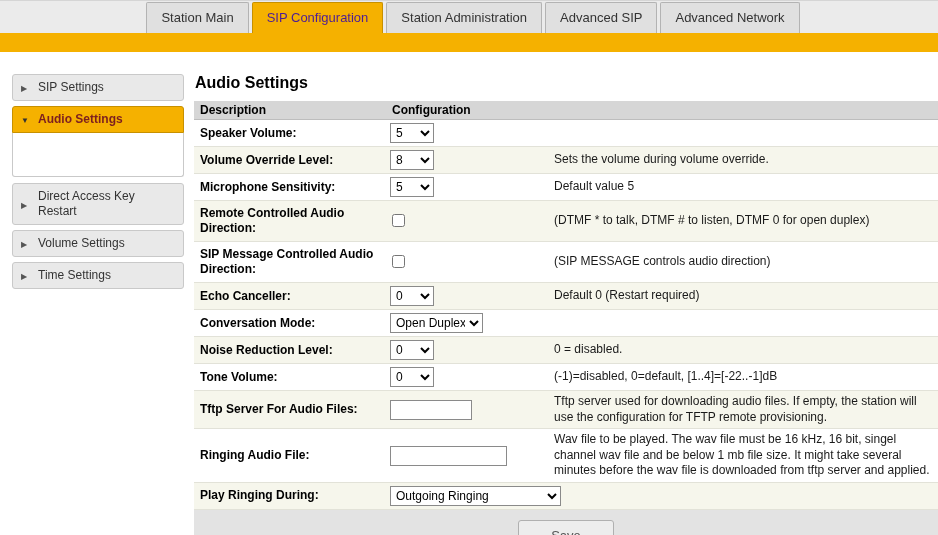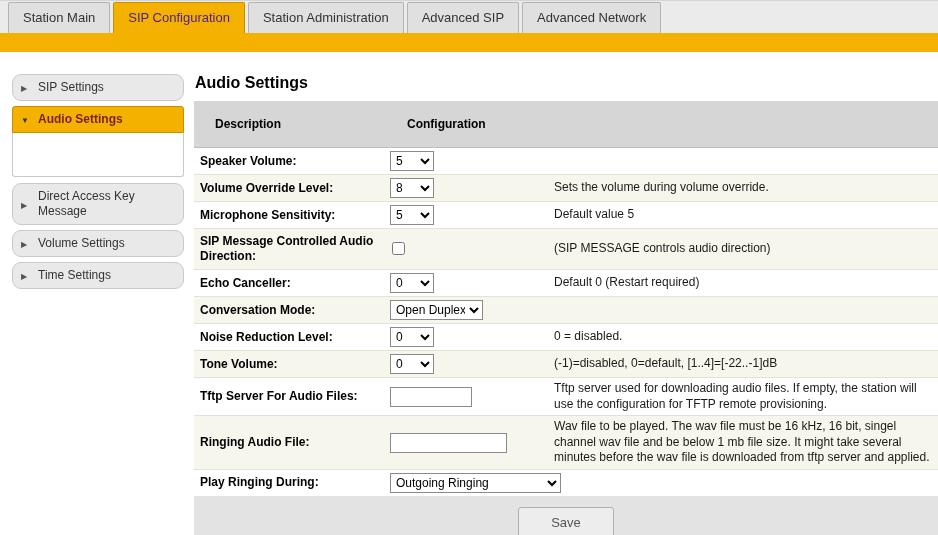--- a/index.html
+++ b/index.html
@@ -10,20 +10,21 @@
     font-family:"Liberation Sans", sans-serif;
     font-size:12px; color:#000;
   }
 
   
   .tabbar {
     height:33px; background:#ebebeb;
     display:flex; align-items:flex-end;
     padding-left:8px; gap:3px;
     border-top:1px solid #d5d5d5;
+    justify-content:center;
   }
   .tab {
     background:#e0e0e0;
     border:1px solid #b3b3b3; border-bottom:none;
     border-radius:2px 2px 0 0;
     padding:7px 14px 8px 14px;
     font-size:13px; color:#333;
     cursor:pointer; white-space:nowrap;
   }
   .tab.active {
@@ -31,21 +32,21 @@
     color:#4c1d95;
   }
   .accent-bar { height:19px; background:#F5B100; }
 
   
   .layout { display:flex; padding-top:22px; }
 
   
   .sidebar { width:172px; margin-left:12px; flex-shrink:0; }
   .side-item {
-    background:#e9e9e9; border:1px solid #c9c9c9; border-radius:9px;
+    background:#e9e9e9; border:1px solid #c9c9c9; border-radius:3px;
     padding:5px 8px; margin-bottom:5px;
     display:flex; align-items:center; gap:8px;
     color:#333; cursor:pointer; line-height:1.25;
   }
   .side-item .arrow { width:9px; flex-shrink:0; }
   .side-item .arrow::before { content:"\25B6"; font-size:8px; color:#555; }
   .side-item.active {
     background:#F5B100; border-color:#c79000;
     color:#7c1f1f; font-weight:bold;
     margin-bottom:0; border-radius:3px 3px 0 0;
@@ -62,21 +63,21 @@
 
   .trow {
     display:grid; grid-template-columns:192px 160px 1fr;
     align-items:center;
     border-bottom:1px solid #e2e2d8;
   }
   .thead {
     background:#d6d6d6; font-weight:bold;
     border-bottom:1px solid #bdbdbd;
   }
-  .thead > div { padding:16px 6px;margin-left:15px; }
+  .thead > div { padding:2px 6px; }
   .tbody .trow:nth-child(even) { background:#f6f6ec; }
   .cell-label { font-weight:bold; padding:5px 6px; line-height:1.25; }
   .cell-control { padding:3px 4px; }
   .cell-note { padding:3px 8px; color:#1a1a1a; line-height:1.3; }
 
   select, input[type="text"] {
     font-family:"Liberation Sans", sans-serif; font-size:12px;
     border:1px solid #8a8a8a; background:#fff; color:#000;
   }
   select { padding:1px 1px; height:20px; }
@@ -118,21 +119,21 @@
       <span class="arrow"></span>
       <span>SIP Settings</span>
     </div>
     <div class="side-item active">
       <span class="arrow"></span>
       <span>Audio Settings</span>
     </div>
     <div class="side-panel"></div>
     <div class="side-item">
       <span class="arrow"></span>
-      <span>Direct Access Key Message</span>
+      <span>Direct Access Key Restart</span>
     </div>
     <div class="side-item">
       <span class="arrow"></span>
       <span>Volume Settings</span>
     </div>
     <div class="side-item">
       <span class="arrow"></span>
       <span>Time Settings</span>
     </div>
   </div>
@@ -171,20 +172,27 @@
       <div class="trow">
         <div class="cell-label">Microphone Sensitivity:</div>
         <div class="cell-control">
           <select class="sel-sm">
             <option>5</option>
           </select>
         </div>
         <div class="cell-note">Default value 5</div>
       </div>
 
+      <div class="trow">
+        <div class="cell-label">Remote Controlled Audio Direction:</div>
+        <div class="cell-control">
+          <input type="checkbox" style="">
+        </div>
+        <div class="cell-note">(DTMF * to talk, DTMF # to listen, DTMF 0 for open duplex)</div>
+      </div>
 
       <div class="trow">
         <div class="cell-label">SIP Message Controlled Audio Direction:</div>
         <div class="cell-control">
           <input type="checkbox" style="">
         </div>
         <div class="cell-note">(SIP MESSAGE controls audio direction)</div>
       </div>
 
       <div class="trow">

